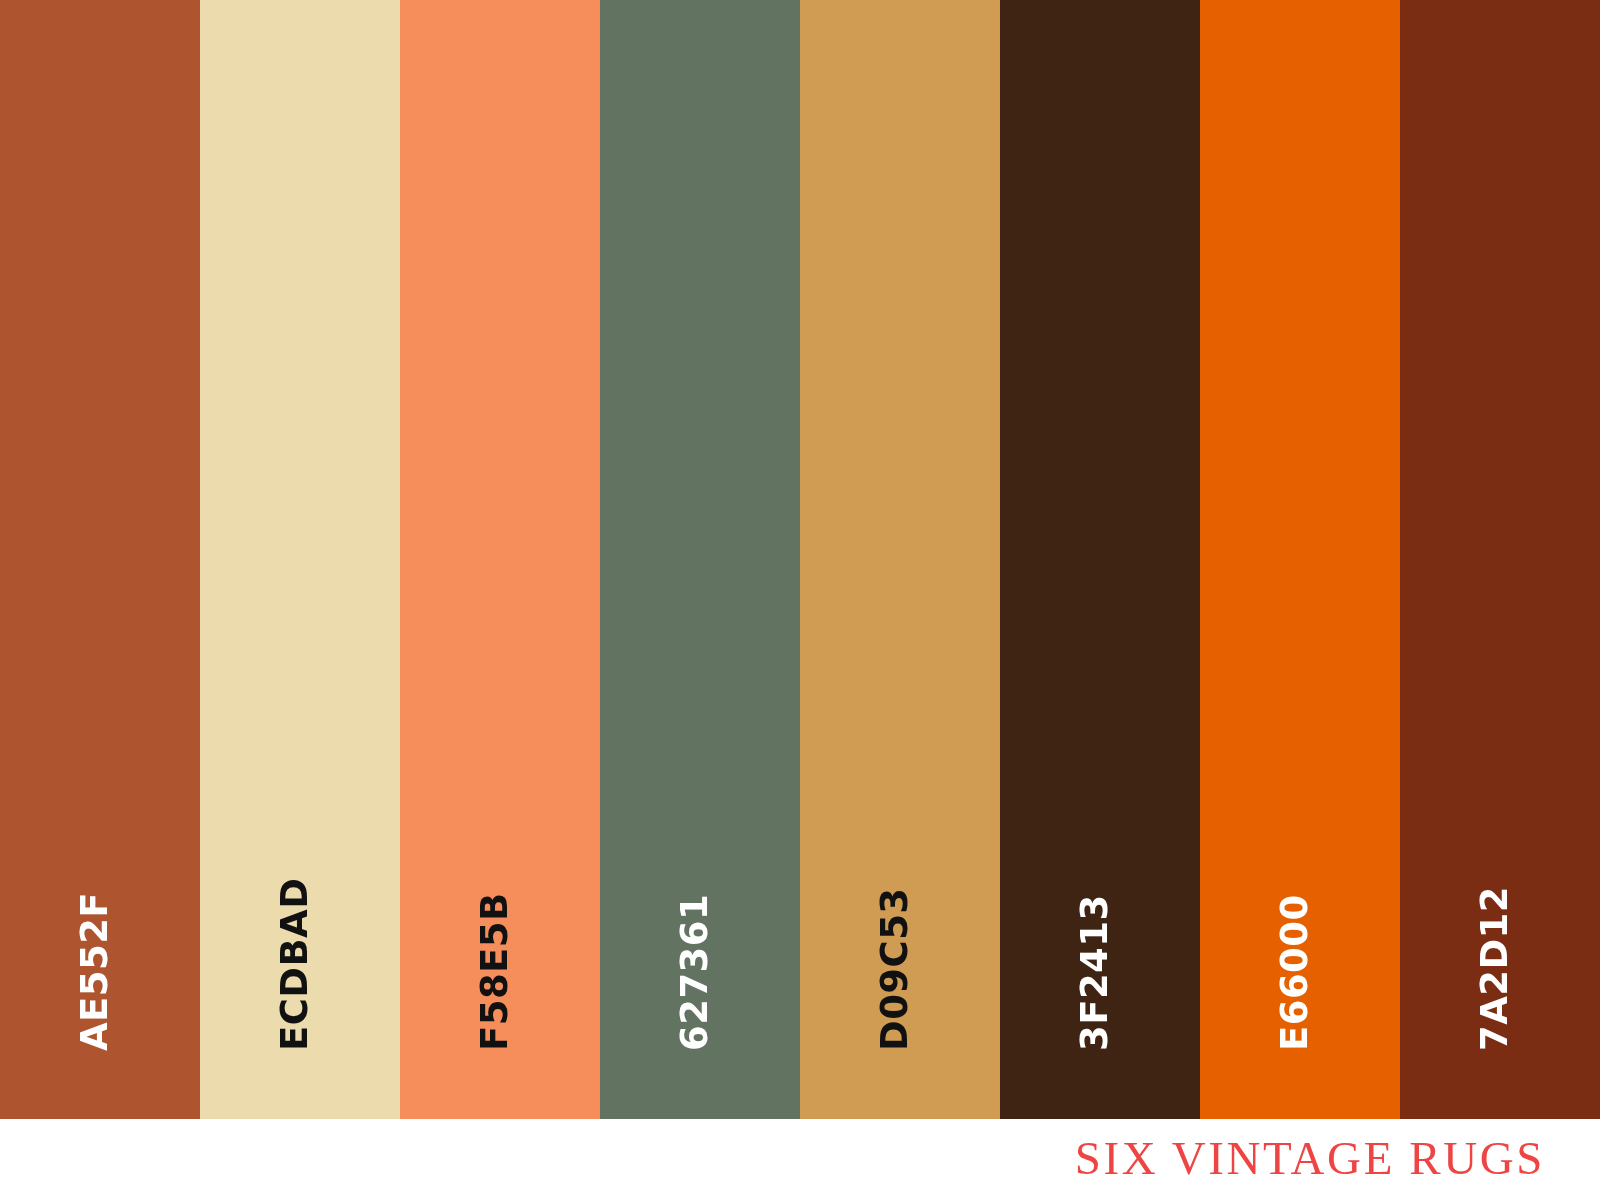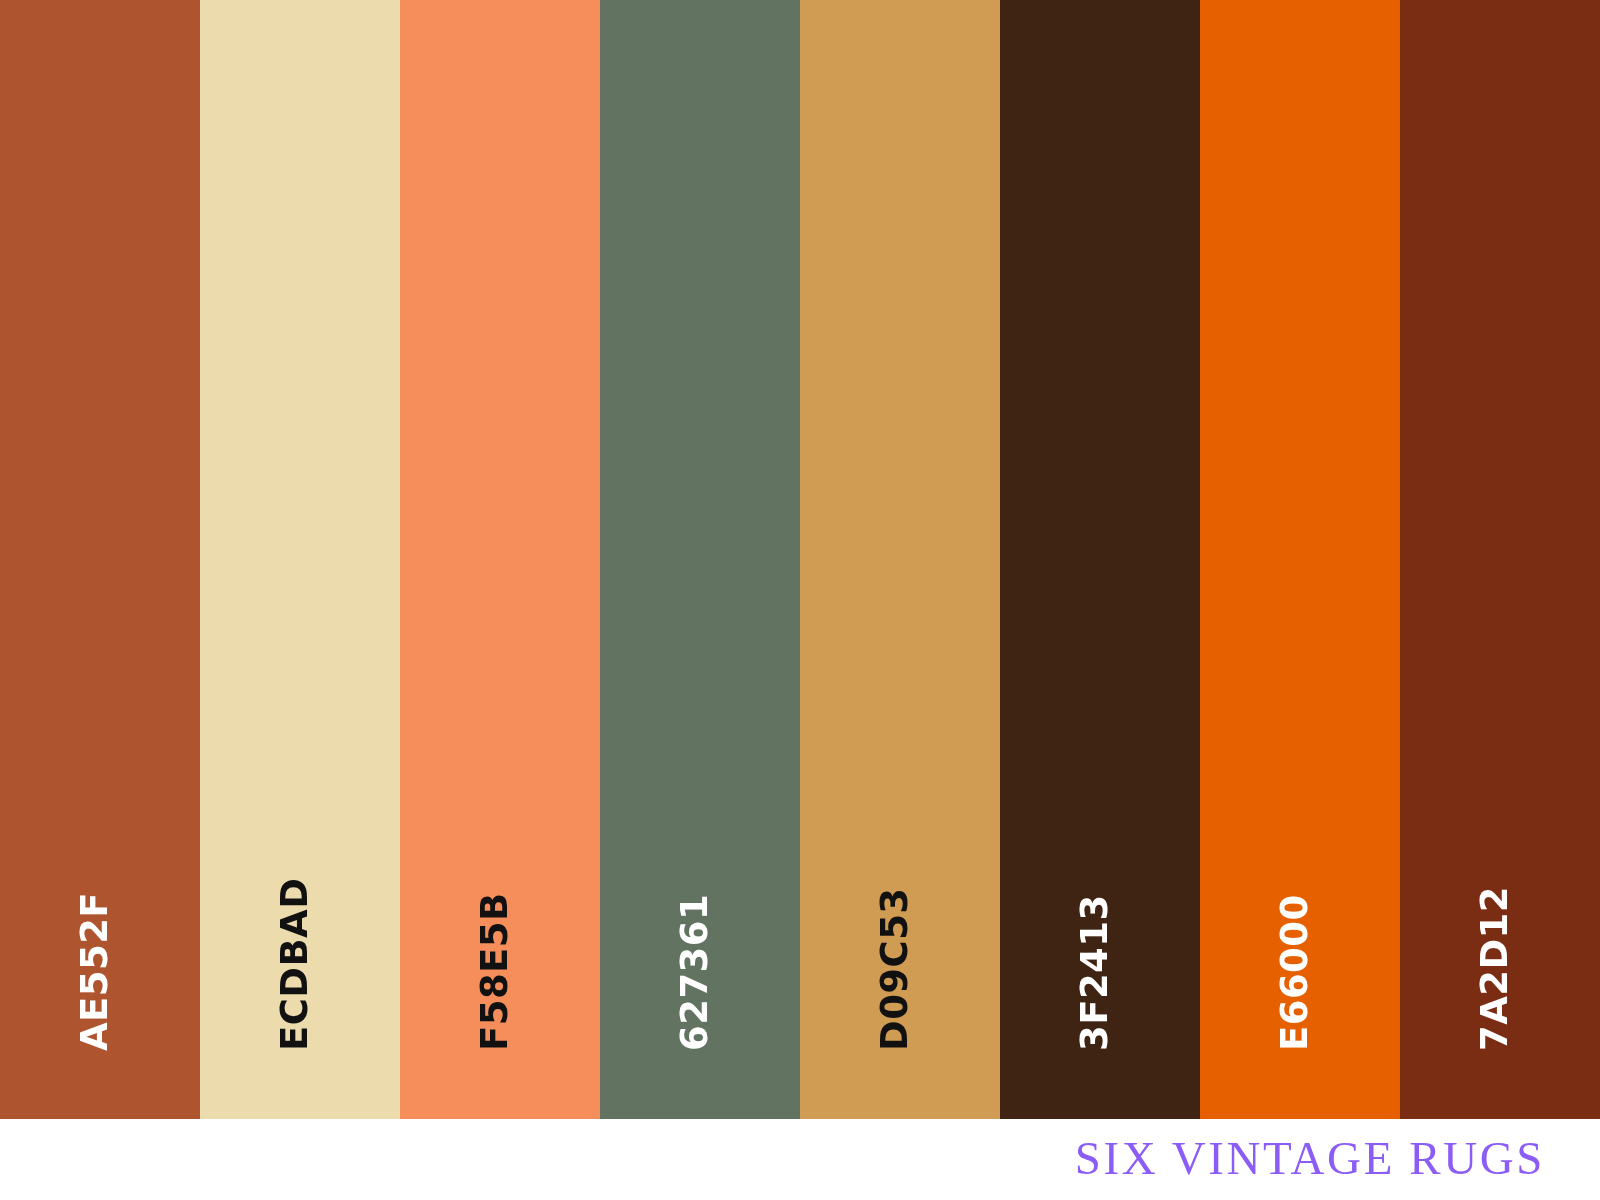--- a/index.html
+++ b/index.html
@@ -105,16 +105,16 @@
       <span class="swatch-label label-light" style="color: rgb(255, 255, 255);">E66000</span>
     </div>
 
     <div class="swatch" style="background: rgb(122, 45, 18);">
       <span class="swatch-label label-light" style="color: rgb(255, 255, 255);">7A2D12</span>
     </div>
 
   </div>
 
   <div class="footer">
-    <div class="wordmark" style="color: #8b5cf6;">SIX VINTAGE RUGS</div>
+    <div class="wordmark" style="color: #ef4444;">SIX VINTAGE RUGS</div>
   </div>
 
 </div>
 
 </body></html>

